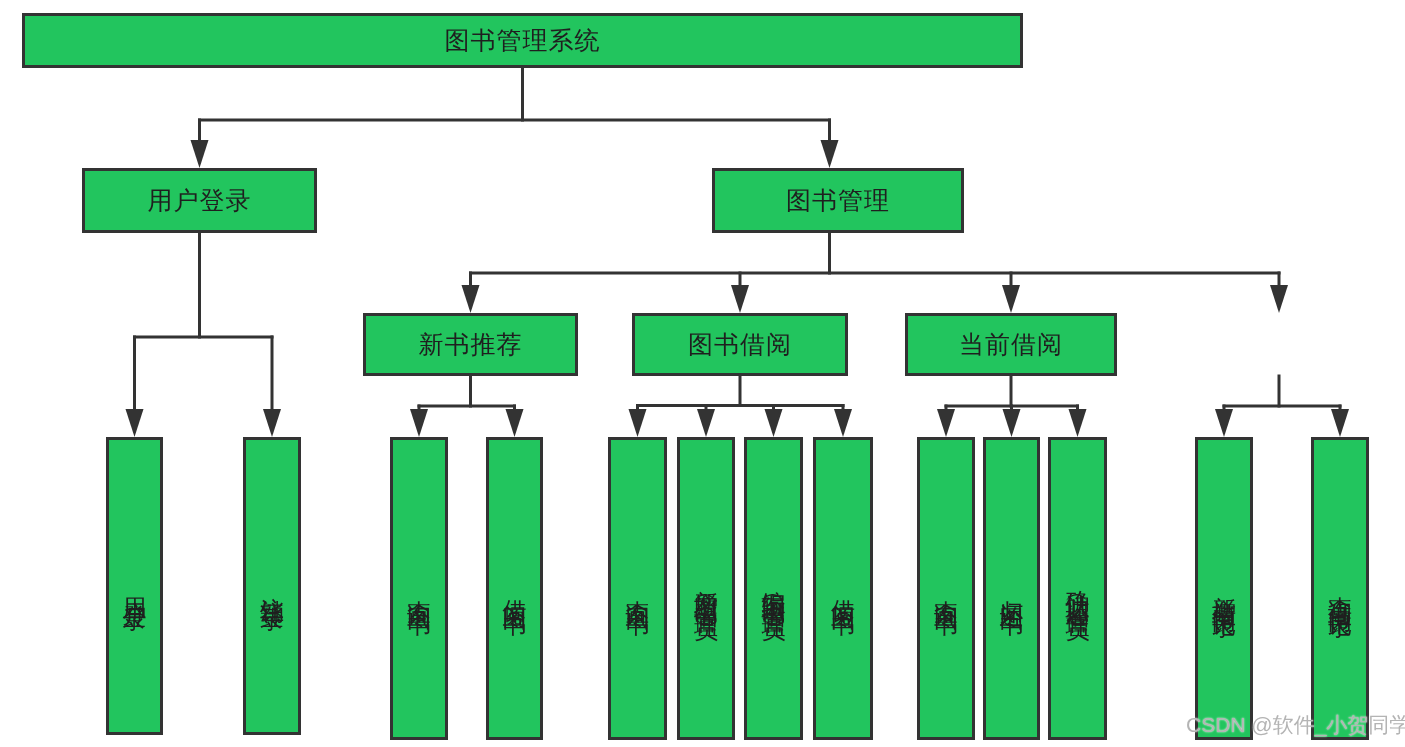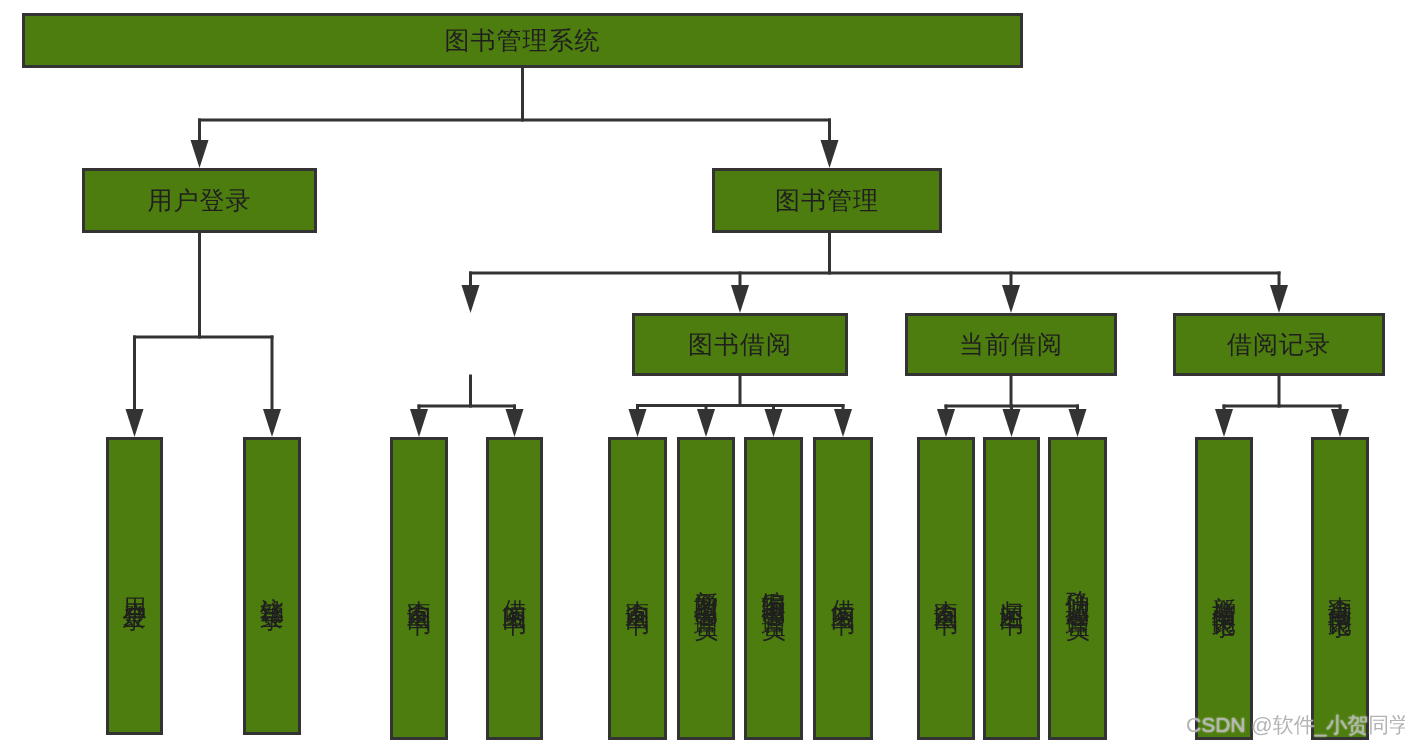--- a/index.html
+++ b/index.html
@@ -18,21 +18,21 @@
   #connectors {
     position: absolute;
     left: 0;
     top: 0;
     pointer-events: none;
   }
   .node {
     position: absolute;
     box-sizing: border-box;
     border: 3px solid #333333;
-    background: #4d7c0f;
+    background: #22c55e;
     display: flex;
     align-items: center;
     justify-content: center;
     color: #1f1f1f;
   }
   .hbox {
     font-size: 25px;
     letter-spacing: 1px;
     white-space: nowrap;
   }
@@ -131,33 +131,33 @@
     </g>
   </svg>
 
   <div class="node hbox" style="left:22px; top:13px; width:1001px; height:55px;">
     <span>图书管理系统</span>
   </div>
 
   <div class="node hbox" style="left:82px; top:168px; width:235px; height:65px;">
     <span>用户登录</span>
   </div>
-  <div class="node hbox" style="left:712px; top:168px; width:230px; height:65px;">
+  <div class="node hbox" style="left:712px; top:168px; width:252px; height:65px;">
     <span>图书管理</span>
   </div>
 
+  <div class="node hbox" style="left:363px; top:313px; width:215px; height:63px;">
+    <span>新书推荐</span>
+  </div>
   <div class="node hbox" style="left:905px; top:313px; width:212px; height:63px;">
     <span>当前借阅</span>
   </div>
   <div class="node hbox" style="left:632px; top:313px; width:216px; height:63px;">
     <span>图书借阅</span>
   </div>
-  <div class="node hbox" style="left:1173px; top:313px; width:212px; height:63px;">
-    <span>借阅记录</span>
-  </div>
 
   <div class="node vbox" style="left:106px; top:437px; width:57px; height:298px;">
     <span class="vtext">用户登录</span>
   </div>
   <div class="node vbox" style="left:243px; top:437px; width:58px; height:298px;">
     <span class="vtext">注销登录</span>
   </div>
 
   <div class="node vbox" style="left:390px; top:437px; width:58px; height:303px;">
     <span class="vtext">查询图书</span>

